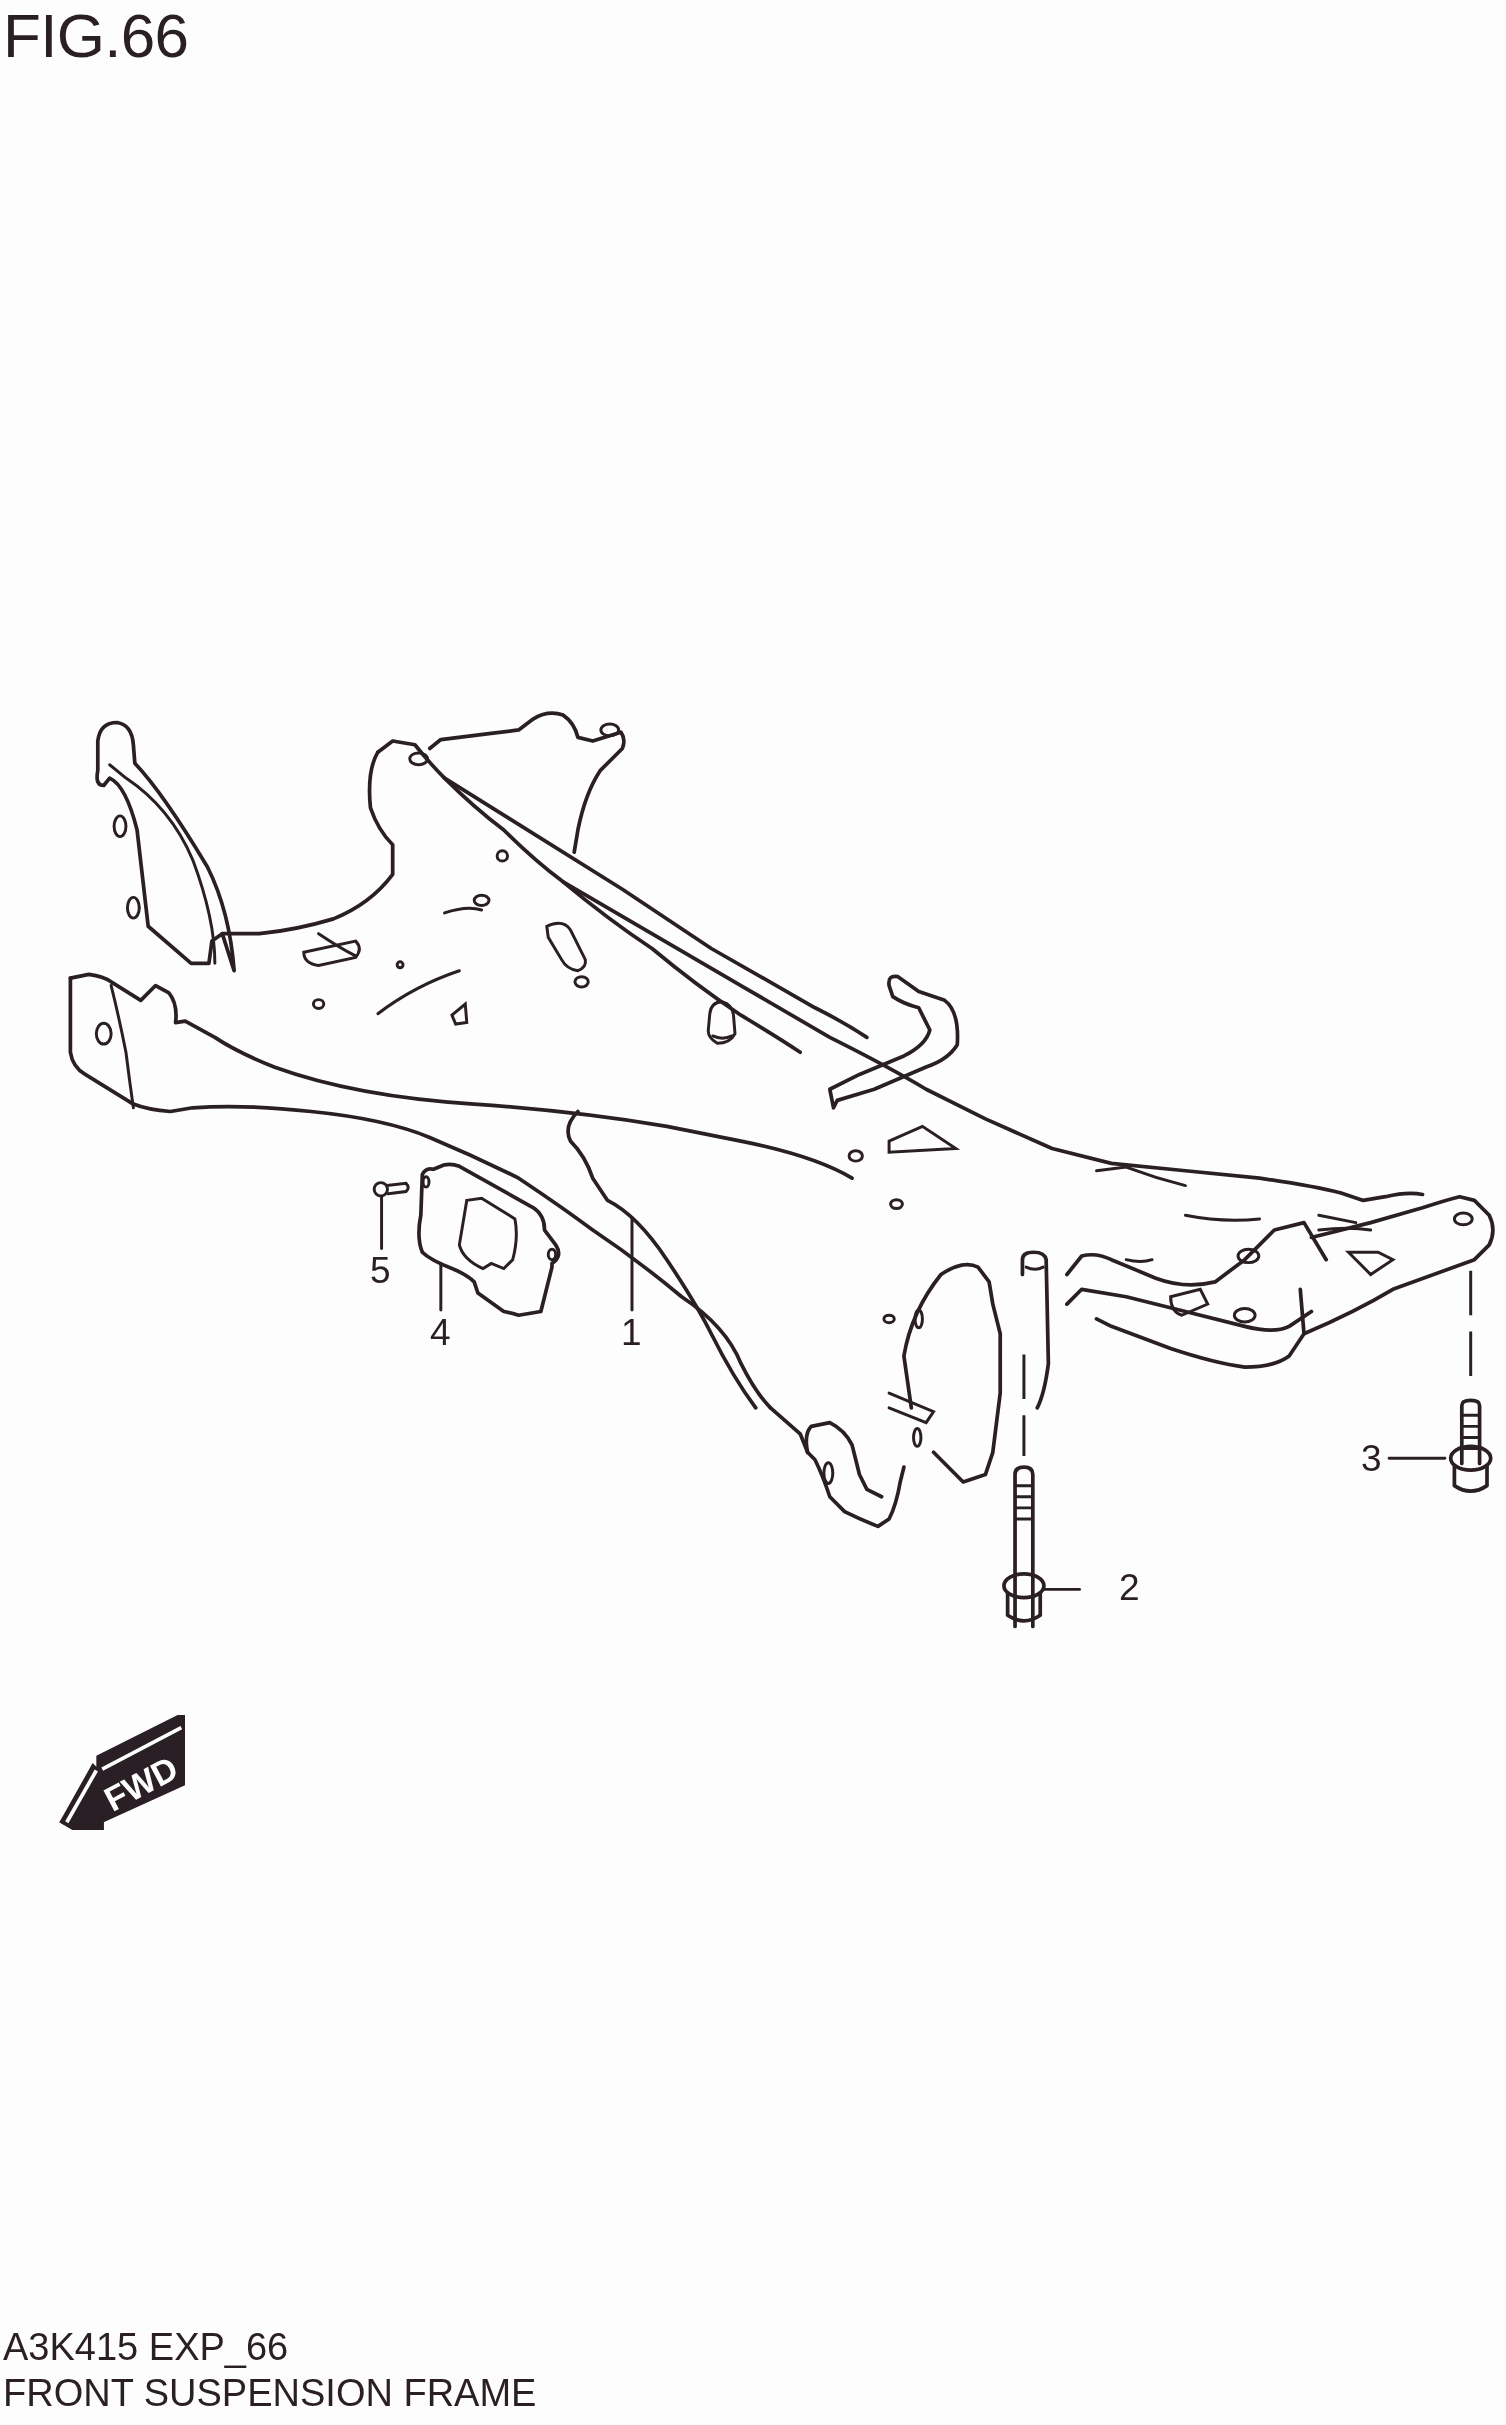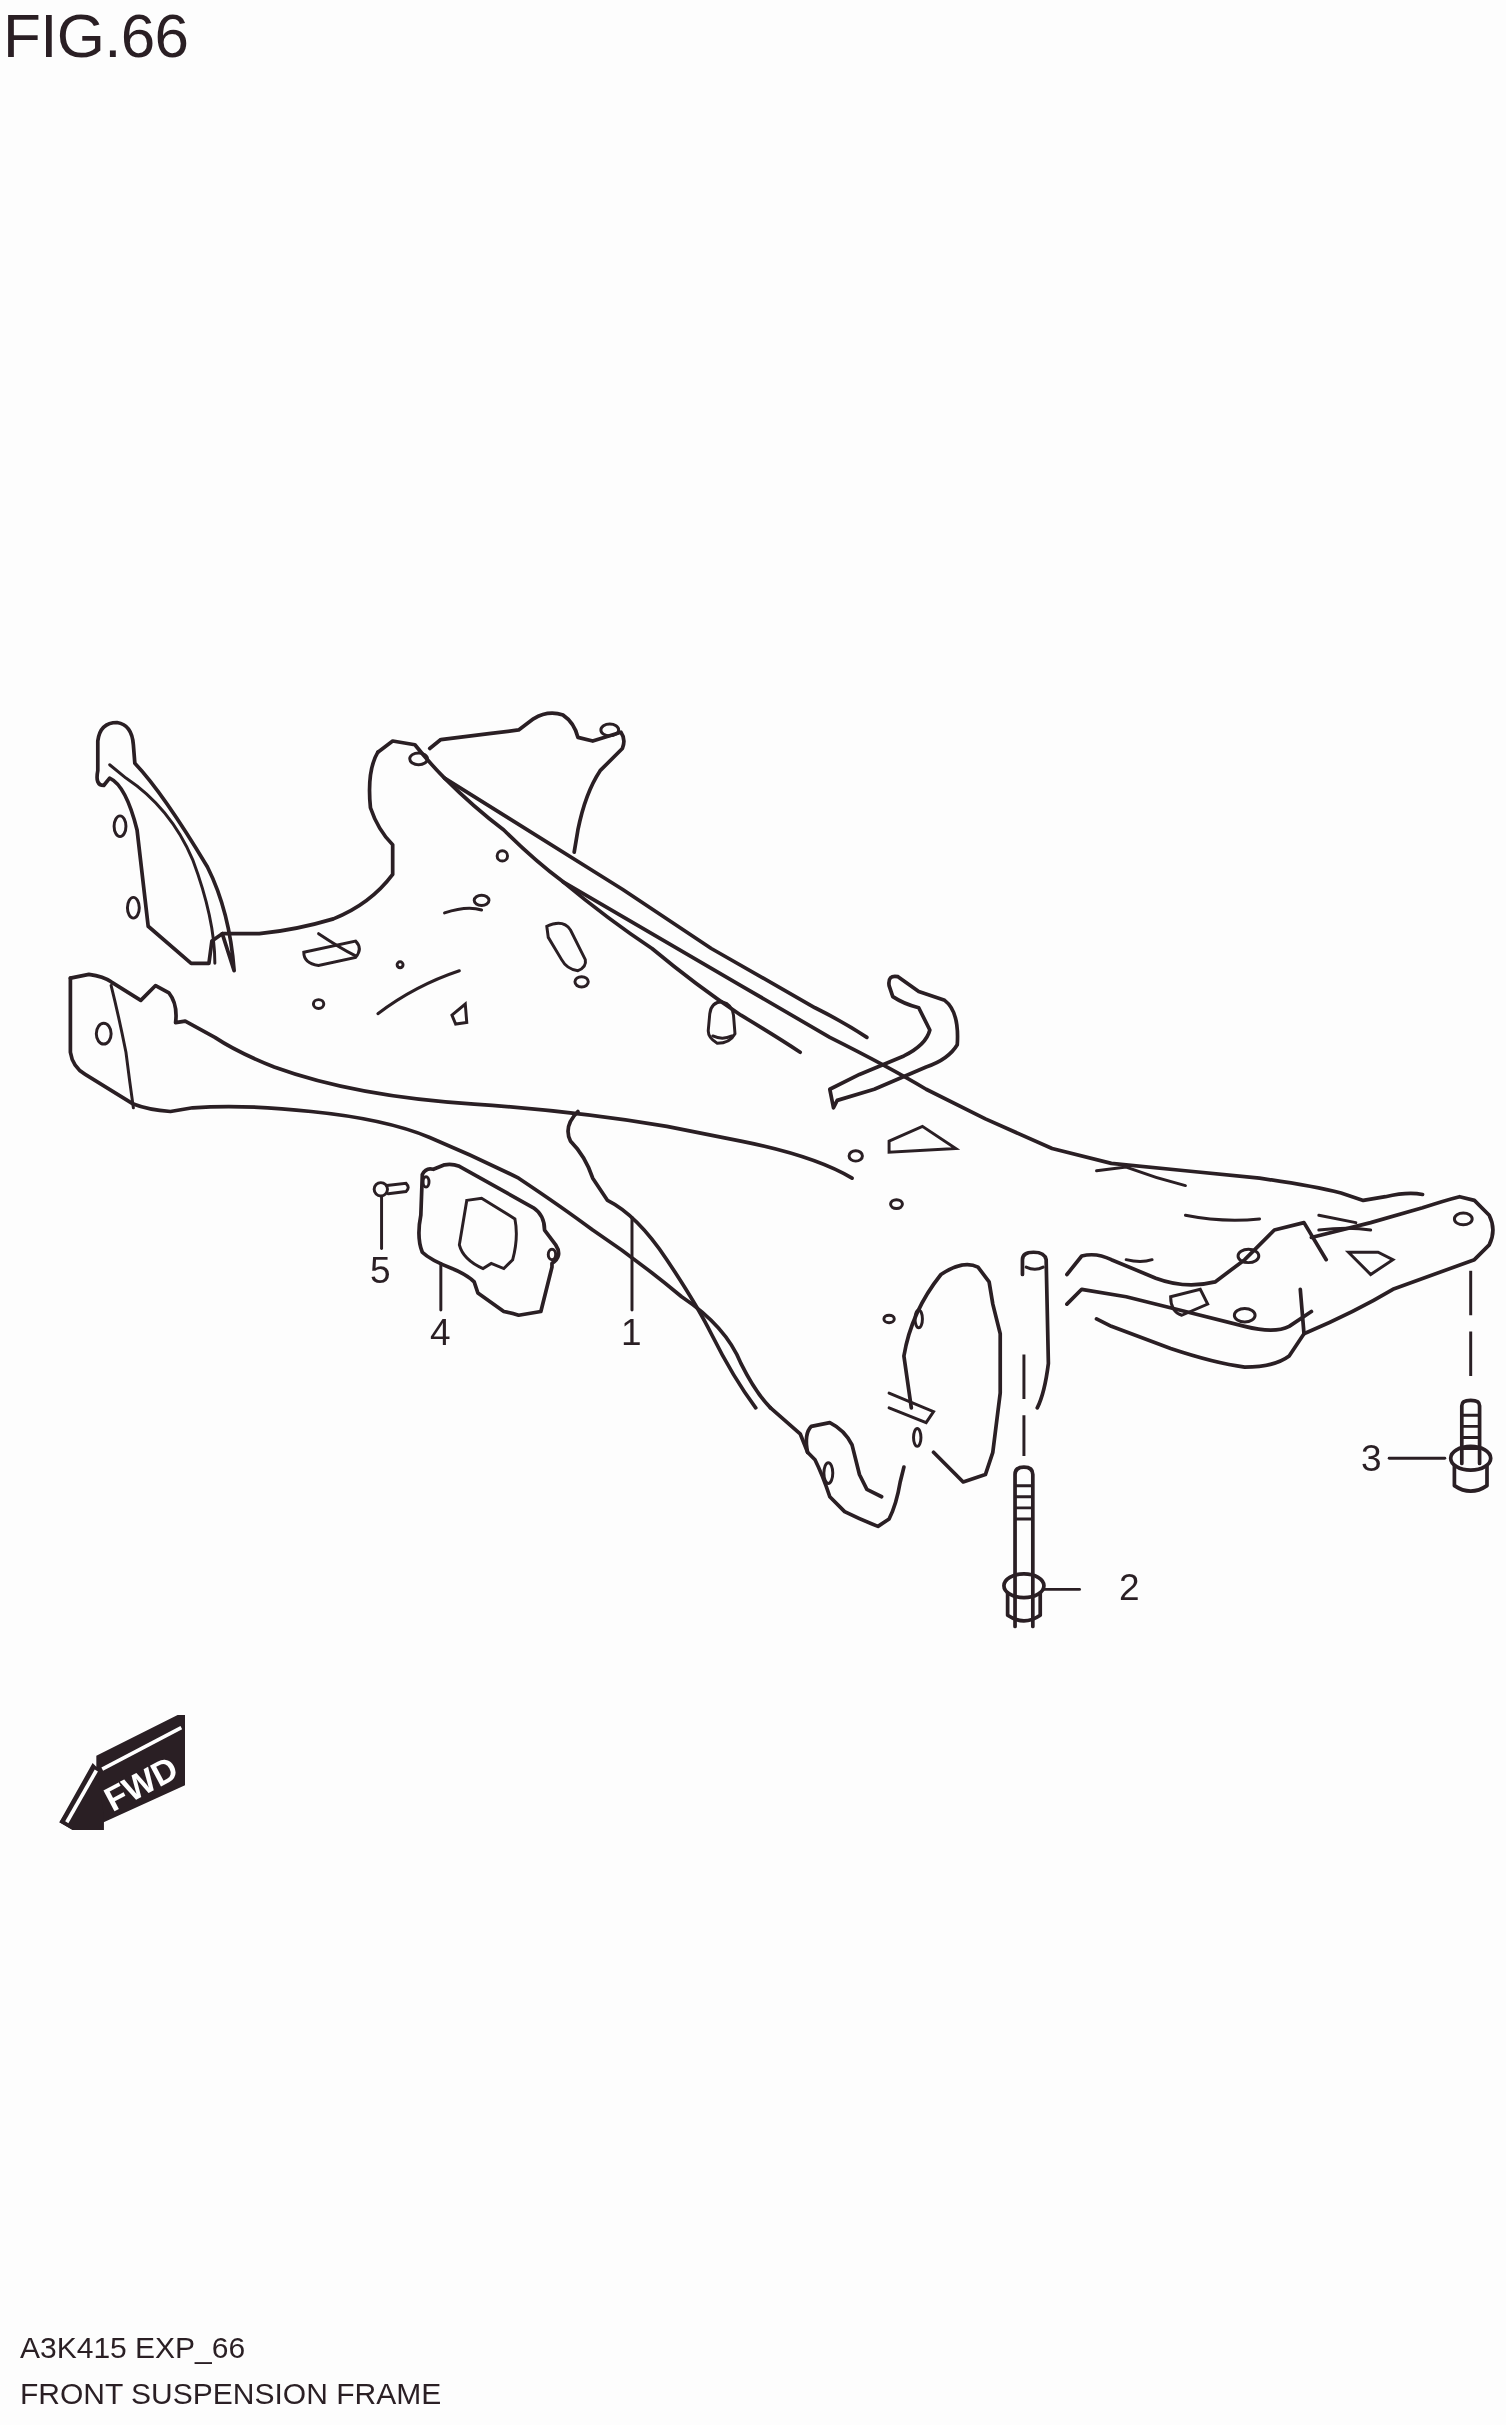--- a/index.html
+++ b/index.html
@@ -1,18 +1,18 @@
 <!DOCTYPE html>
 <html style="font-size:12px"><head>
 <meta charset="utf-8">
 <style>
   html,body{margin:0;padding:0;background:#fdfdfd;}
   body{width:1507px;height:2426px;position:relative;overflow:hidden;font-family:"Liberation Sans",sans-serif;color:#2a1f24;}
   .fig-title{position:absolute;left:3px;top:1.5px;font-size:62px;line-height:67px;letter-spacing:-0.7px;}
-  .footer{position:absolute;left:20px;font-size:30px;line-height:37px;}
+  .footer{position:absolute;left:3px;font-size:38px;line-height:37px;}
   .footer.code{top:2329px;}
   .footer.name{top:2375px;}
   svg.drawing{position:absolute;left:0;top:0;}
   .callout{position:absolute;font-size:37px;line-height:40px;}
   .ln{fill:none;stroke:#2a1f24;stroke-width:5;stroke-linejoin:round;stroke-linecap:round;}
   .thin{fill:none;stroke:#2a1f24;stroke-width:4;stroke-linecap:round;}
   .dash{fill:none;stroke:#2a1f24;stroke-width:4;stroke-dasharray:60 22;}
   .fwd{position:absolute;left:52px;top:1711px;width:133px;height:119px;}
 </style>
 </head>

